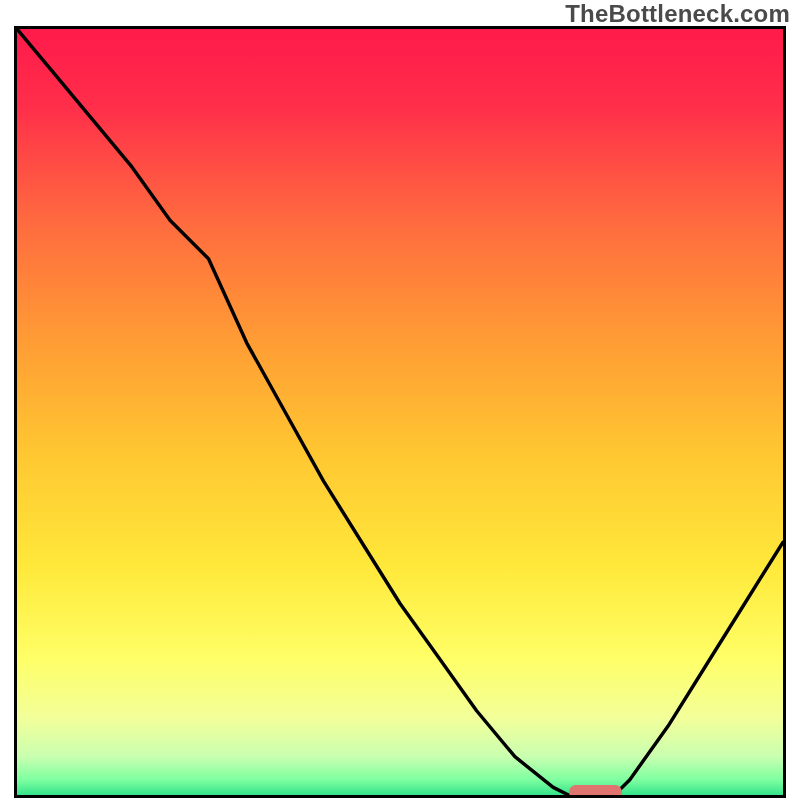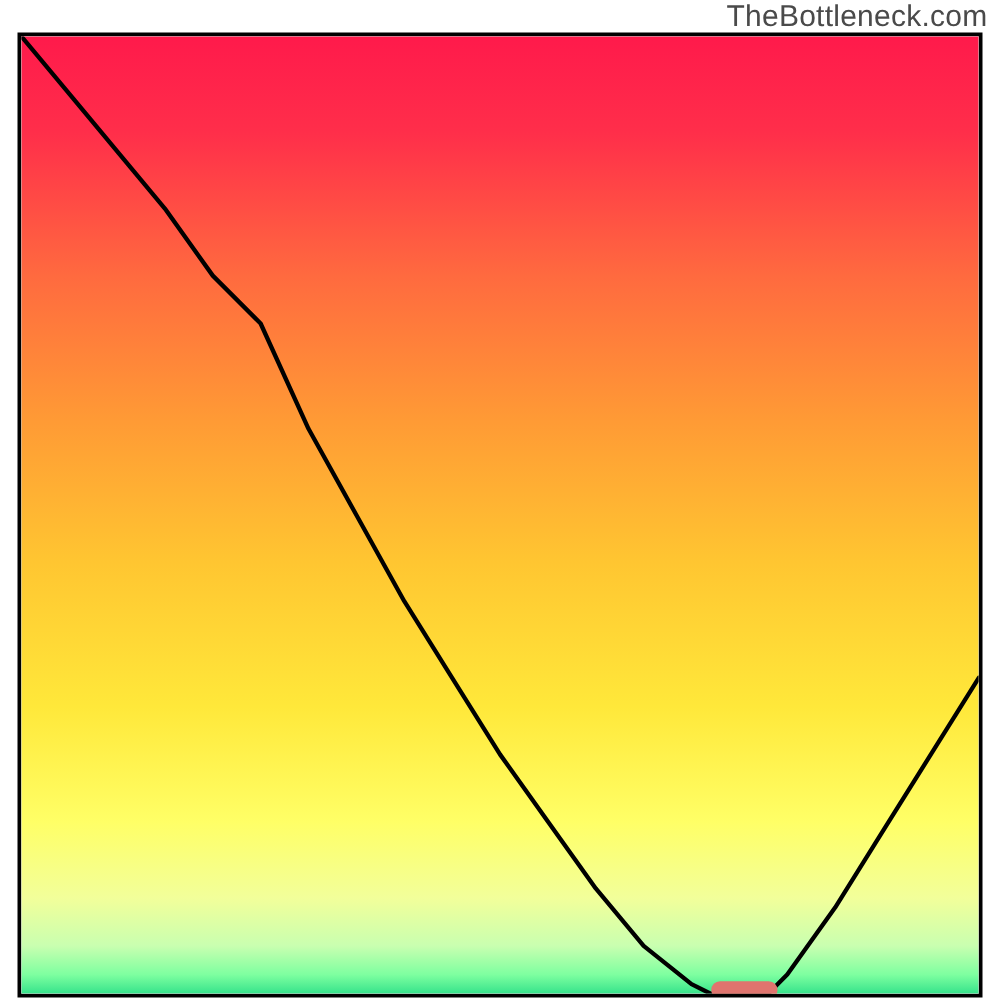--- a/index.html
+++ b/index.html
@@ -14,21 +14,21 @@
   .wrap {
     position: relative;
     width: 800px;
     height: 800px;
   }
   .watermark {
     position: absolute;
     top: 0;
     right: 10px;
     font-size: 24px;
-    font-weight: 400;
+    font-weight: 700;
     color: #4a4a4a;
     letter-spacing: 0.2px;
   }
   .chart-box {
     position: absolute;
     left: 14px;
     top: 26px;
     width: 772px;
     height: 772px;
     border: 3px solid #000;

